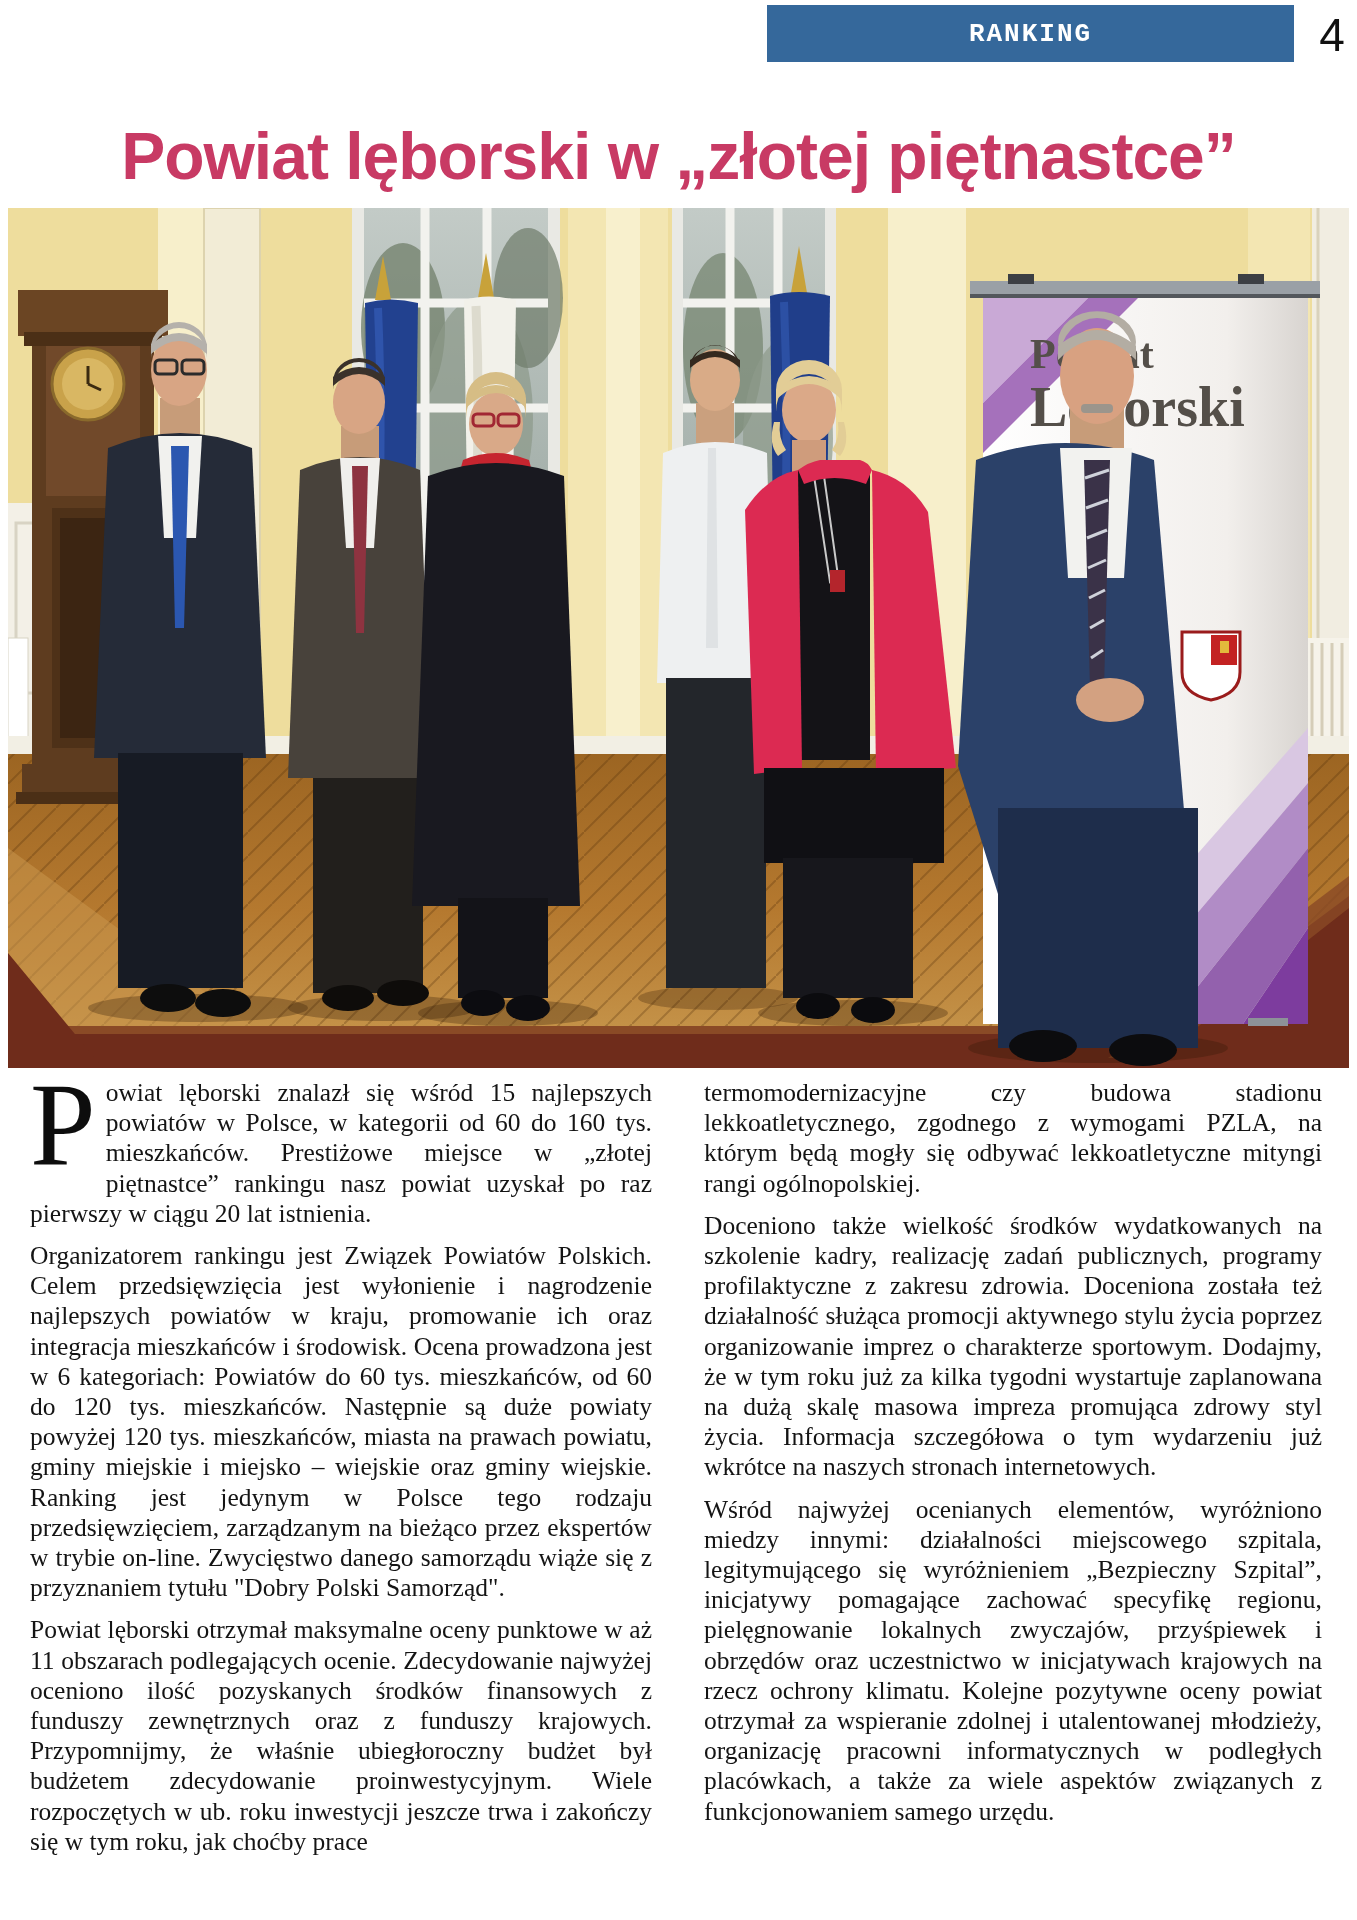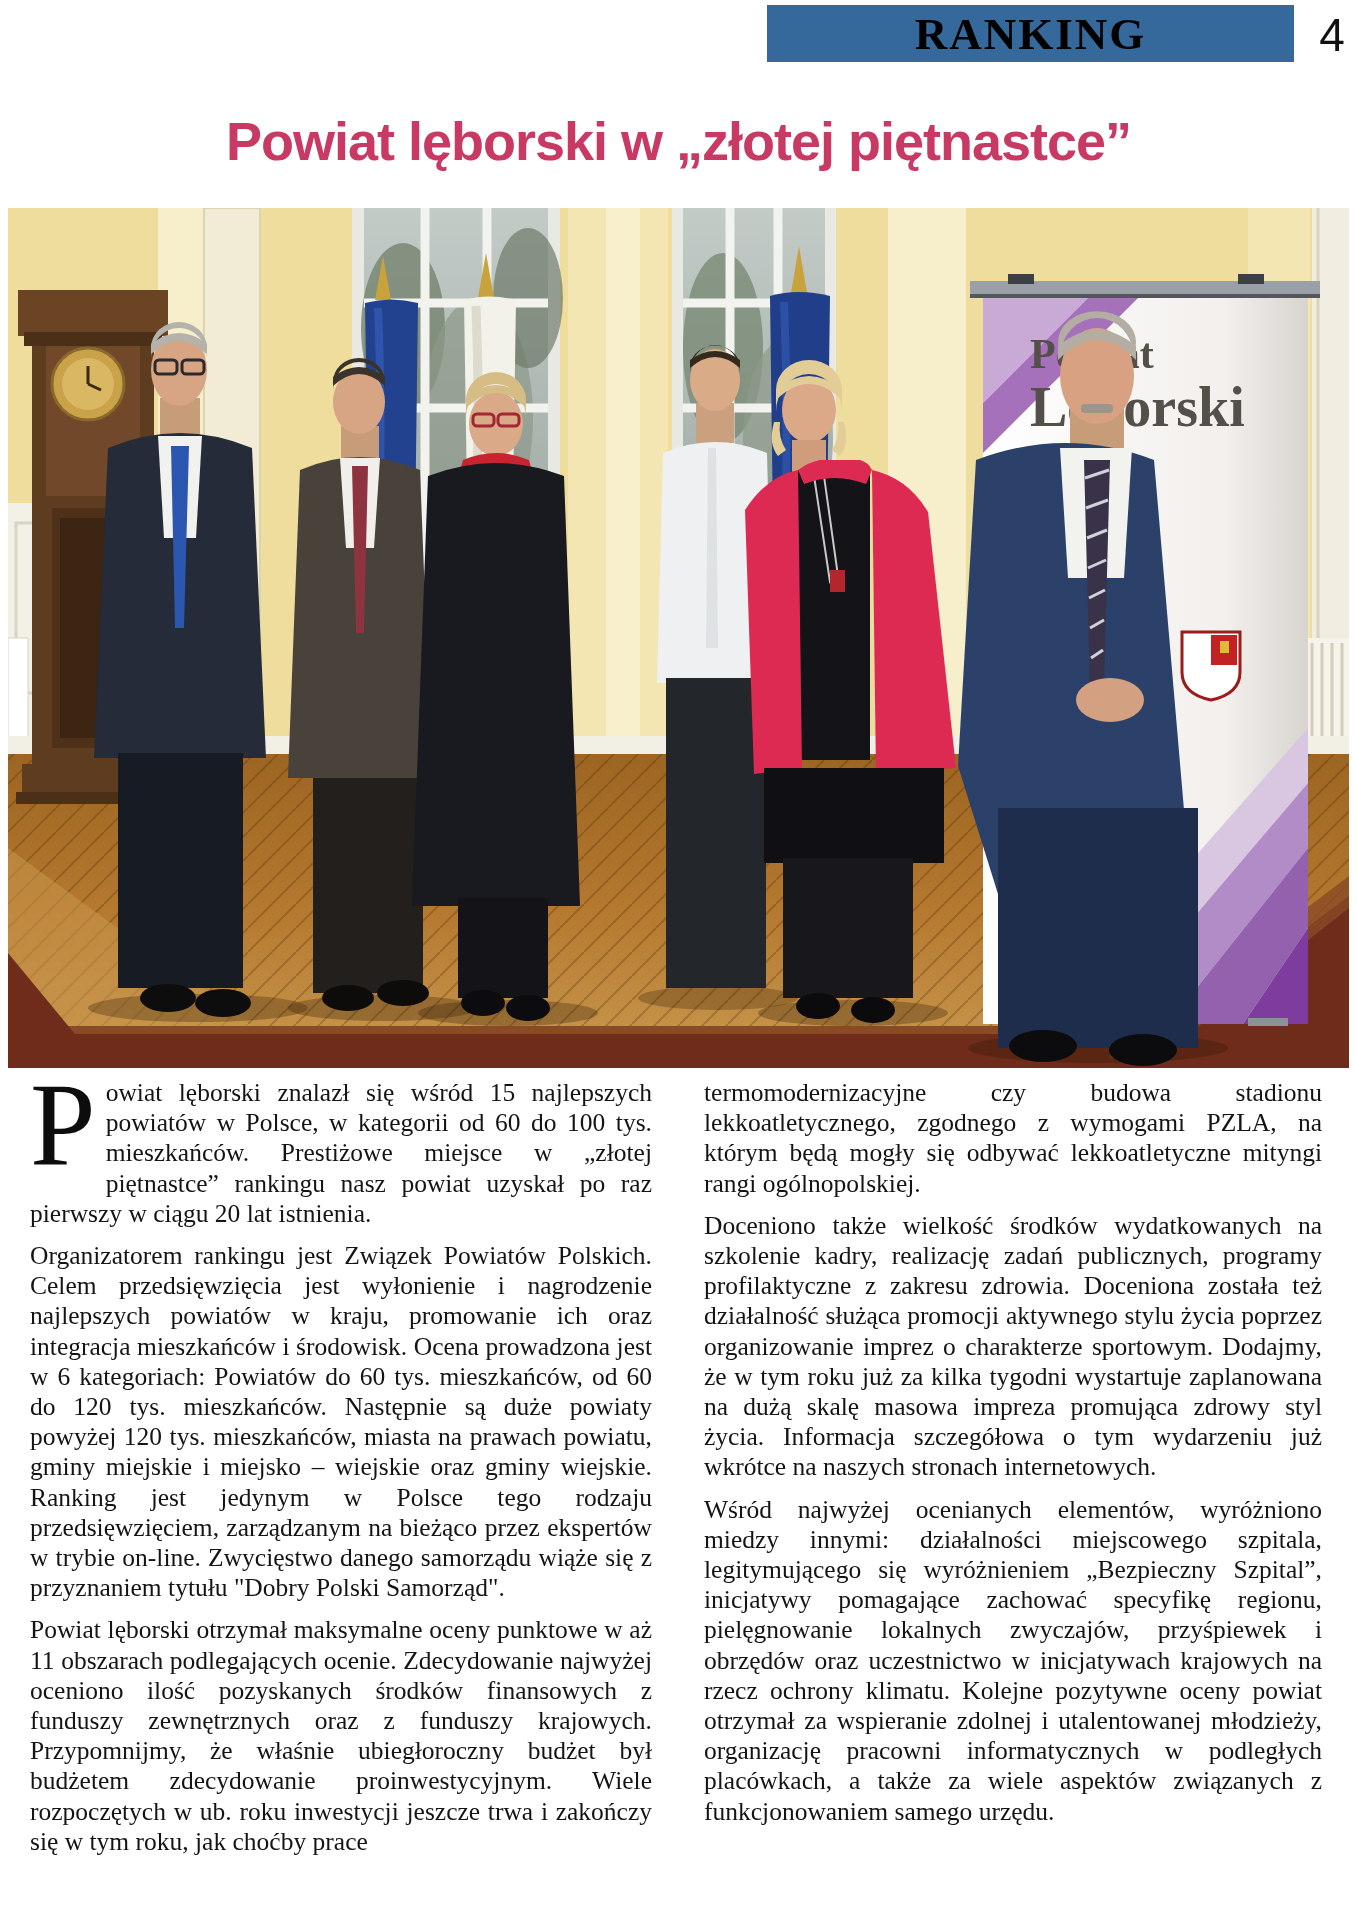--- a/index.html
+++ b/index.html
@@ -1,25 +1,25 @@
 <!DOCTYPE html>
 <html><head>
 <meta charset="utf-8">
 <style>
   html,body{margin:0;padding:0;background:#ffffff;}
   body{width:1357px;height:1920px;position:relative;font-family:"Liberation Sans",sans-serif;overflow:hidden;}
 
   .section-bar{position:absolute;left:767px;top:5px;width:527px;height:57px;background:#35689b;
     display:flex;align-items:center;justify-content:center;}
-  .section-bar span{color:#000000;font-weight:bold;font-size:45px;letter-spacing:2px;font-family:Liberation Serif, serif;}
+  .section-bar span{color:#ffffff;font-weight:bold;font-size:26px;letter-spacing:2px;font-family:Liberation Mono, monospace;}
   .page-number{position:absolute;left:1312px;top:8px;width:40px;text-align:center;font-size:46px;color:#111;
     font-family:"Liberation Sans",sans-serif;}
 
   .article-title{position:absolute;left:0;top:74px;width:1357px;text-align:center;
-    font-size:54px;font-weight:bold;letter-spacing:-1px;color:#c83a64;font-family:"Liberation Sans",sans-serif;}
+    font-size:66px;font-weight:bold;letter-spacing:-1px;color:#c83a64;font-family:"Liberation Sans",sans-serif;}
 
   .photo-wrap{position:absolute;left:8px;top:208px;width:1341px;height:860px;overflow:hidden;}
 
   .article{position:absolute;left:30px;top:1078px;width:1292px;display:flex;}
   .col{width:628px;}
   .col.right{width:624px;margin-left:52px;}
   .col p{margin:0 0 12px 0;font-family:"Liberation Serif",serif;font-size:25.5px;line-height:30.2px;
     text-align:justify;color:#141414;}
   .dropcap{float:left;font-size:118px;line-height:92px;padding:2px 10px 0 0;font-family:"Liberation Serif",serif;color:#0d0d0d;}
 </style>
@@ -288,21 +288,21 @@
       <path d="M990 600 h200 v240 h-200 Z" fill="#1e2d4b"></path>
       <ellipse cx="1035" cy="838" rx="34" ry="16" fill="#0c0c0e"></ellipse>
       <ellipse cx="1135" cy="842" rx="34" ry="16" fill="#0c0c0e"></ellipse>
     </g>
   </g>
 </svg>
 </div>
 
 <div class="article">
   <div class="col">
-    <p><span class="dropcap">P</span><span>owiat lęborski znalazł się wśród 15 najlepszych powiatów w Polsce, w kategorii od 60 do 100 tys. mieszkańców. Prestiżowe miejsce w „złotej piętnastce” rankingu nasz powiat uzyskał po raz pierwszy w ciągu 20 lat istnienia.</span></p>
+    <p><span class="dropcap">P</span><span>owiat lęborski znalazł się wśród 15 najlepszych powiatów w Polsce, w kategorii od 60 do 160 tys. mieszkańców. Prestiżowe miejsce w „złotej piętnastce” rankingu nasz powiat uzyskał po raz pierwszy w ciągu 20 lat istnienia.</span></p>
     <p>Organizatorem rankingu jest Związek Powiatów Polskich. Celem przedsięwzięcia jest wyłonienie i nagrodzenie najlepszych powiatów w kraju, promowanie ich oraz integracja mieszkańców i środowisk. Ocena prowadzona jest w 6 kategoriach: Powiatów do 60 tys. mieszkańców, od 60 do 120 tys. mieszkańców. Następnie są duże powiaty powyżej 120 tys. mieszkańców, miasta na prawach powiatu, gminy miejskie i miejsko – wiejskie oraz gminy wiejskie. Ranking jest jedynym w Polsce tego rodzaju przedsięwzięciem, zarządzanym na bieżąco przez ekspertów w trybie on-line. Zwycięstwo danego samorządu wiąże się z przyznaniem tytułu "Dobry Polski Samorząd".</p>
     <p>Powiat lęborski otrzymał maksymalne oceny punktowe w aż 11 obszarach podlegających ocenie. Zdecydowanie najwyżej oceniono ilość pozyskanych środków finansowych z funduszy zewnętrznych oraz z funduszy krajowych. Przypomnijmy, że właśnie ubiegłoroczny budżet był budżetem zdecydowanie proinwestycyjnym. Wiele rozpoczętych w ub. roku inwestycji jeszcze trwa i zakończy się w tym roku, jak choćby prace</p>
   </div>
   <div class="col right">
     <p>termomodernizacyjne czy budowa stadionu lekkoatletycznego, zgodnego z wymogami PZLA, na którym będą mogły się odbywać lekkoatletyczne mityngi rangi ogólnopolskiej.</p>
     <p>Doceniono także wielkość środków wydatkowanych na szkolenie kadry, realizację zadań publicznych, programy profilaktyczne z zakresu zdrowia. Doceniona została też działalność służąca promocji aktywnego stylu życia poprzez organizowanie imprez o charakterze sportowym. Dodajmy, że w tym roku już za kilka tygodni wystartuje zaplanowana na dużą skalę masowa impreza promująca zdrowy styl życia. Informacja szczegółowa o tym wydarzeniu już wkrótce na naszych stronach internetowych.</p>
     <p>Wśród najwyżej ocenianych elementów, wyróżniono miedzy innymi: działalności miejscowego szpitala, legitymującego się wyróżnieniem „Bezpieczny Szpital”, inicjatywy pomagające zachować specyfikę regionu, pielęgnowanie lokalnych zwyczajów, przyśpiewek i obrzędów oraz uczestnictwo w inicjatywach krajowych na rzecz ochrony klimatu. Kolejne pozytywne oceny powiat otrzymał za wspieranie zdolnej i utalentowanej młodzieży, organizację pracowni informatycznych w podległych placówkach, a także za wiele aspektów związanych z funkcjonowaniem samego urzędu.</p>
   </div>
 </div>
 

